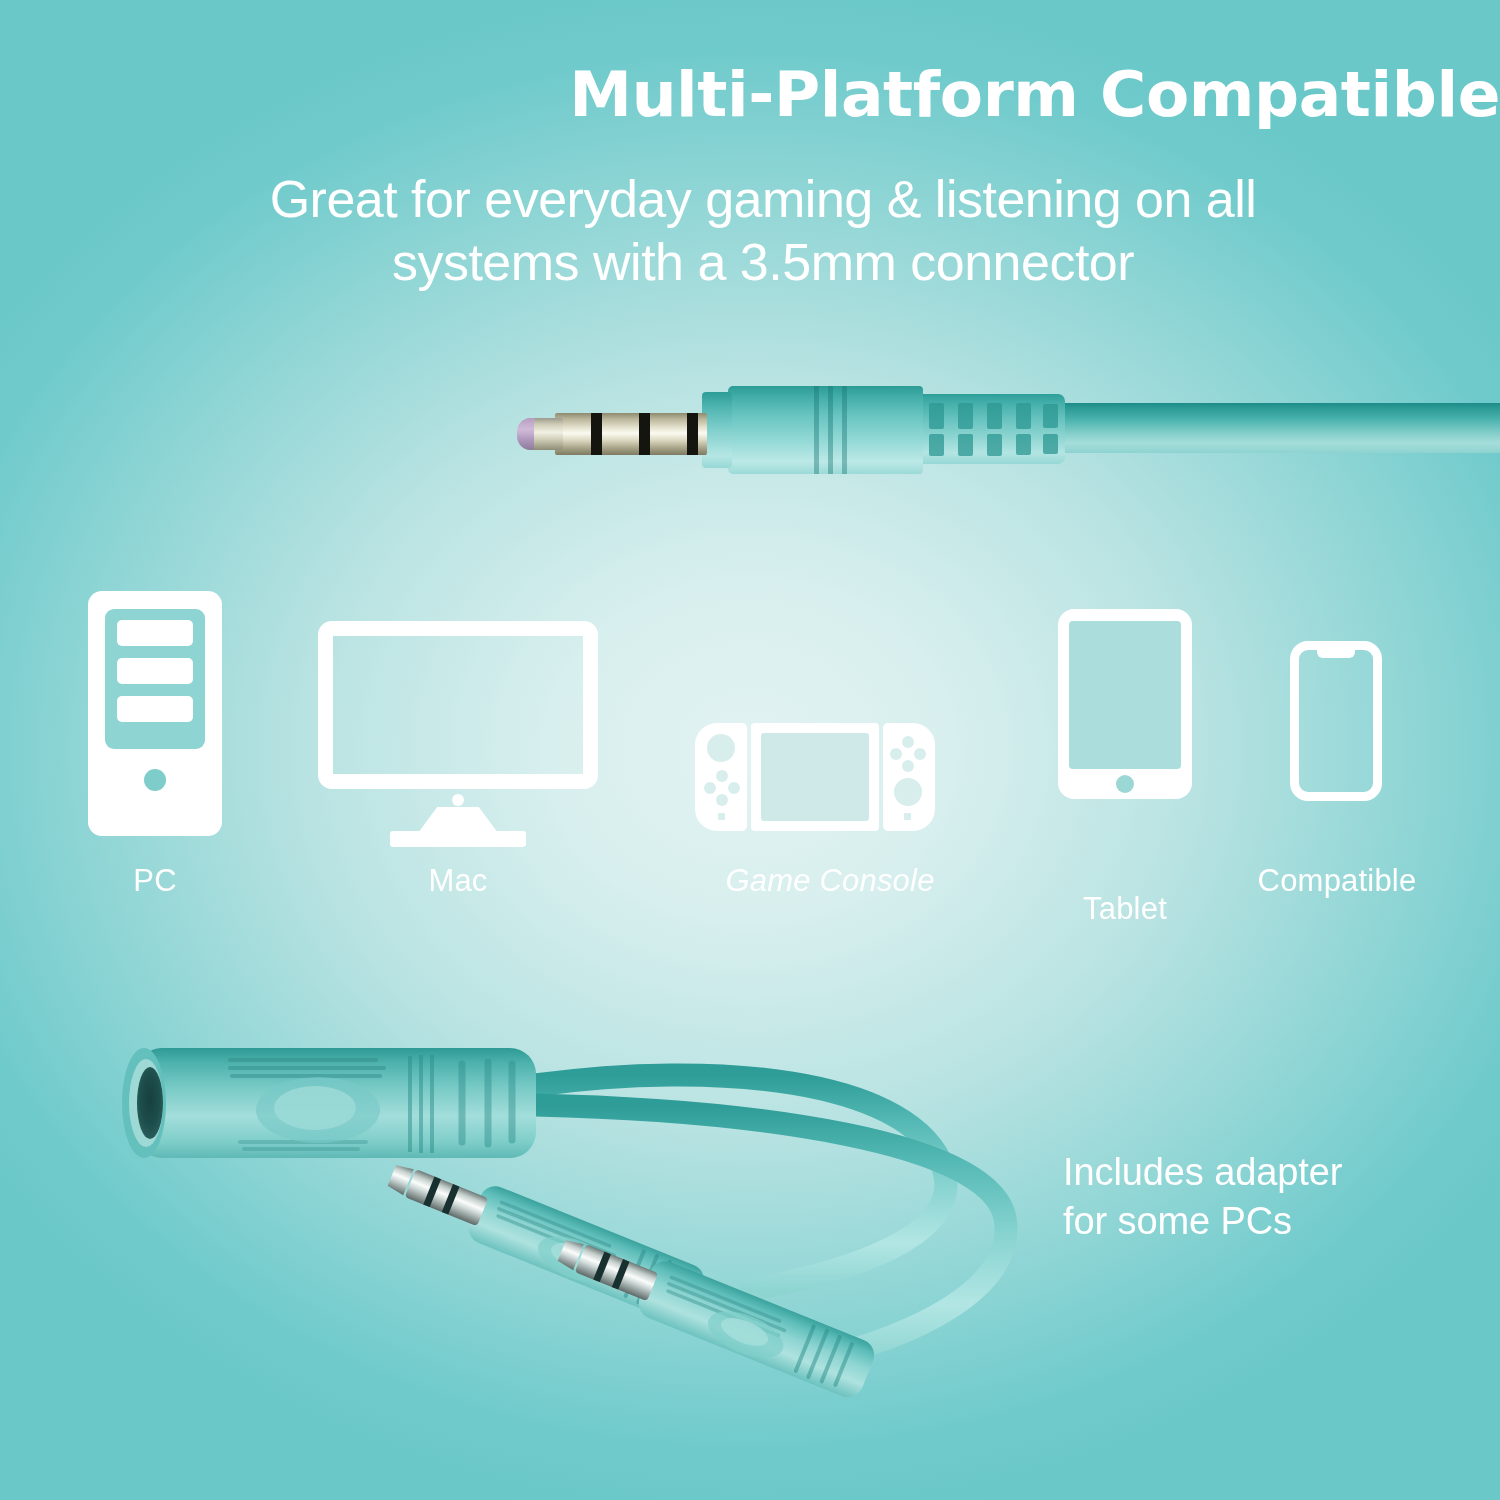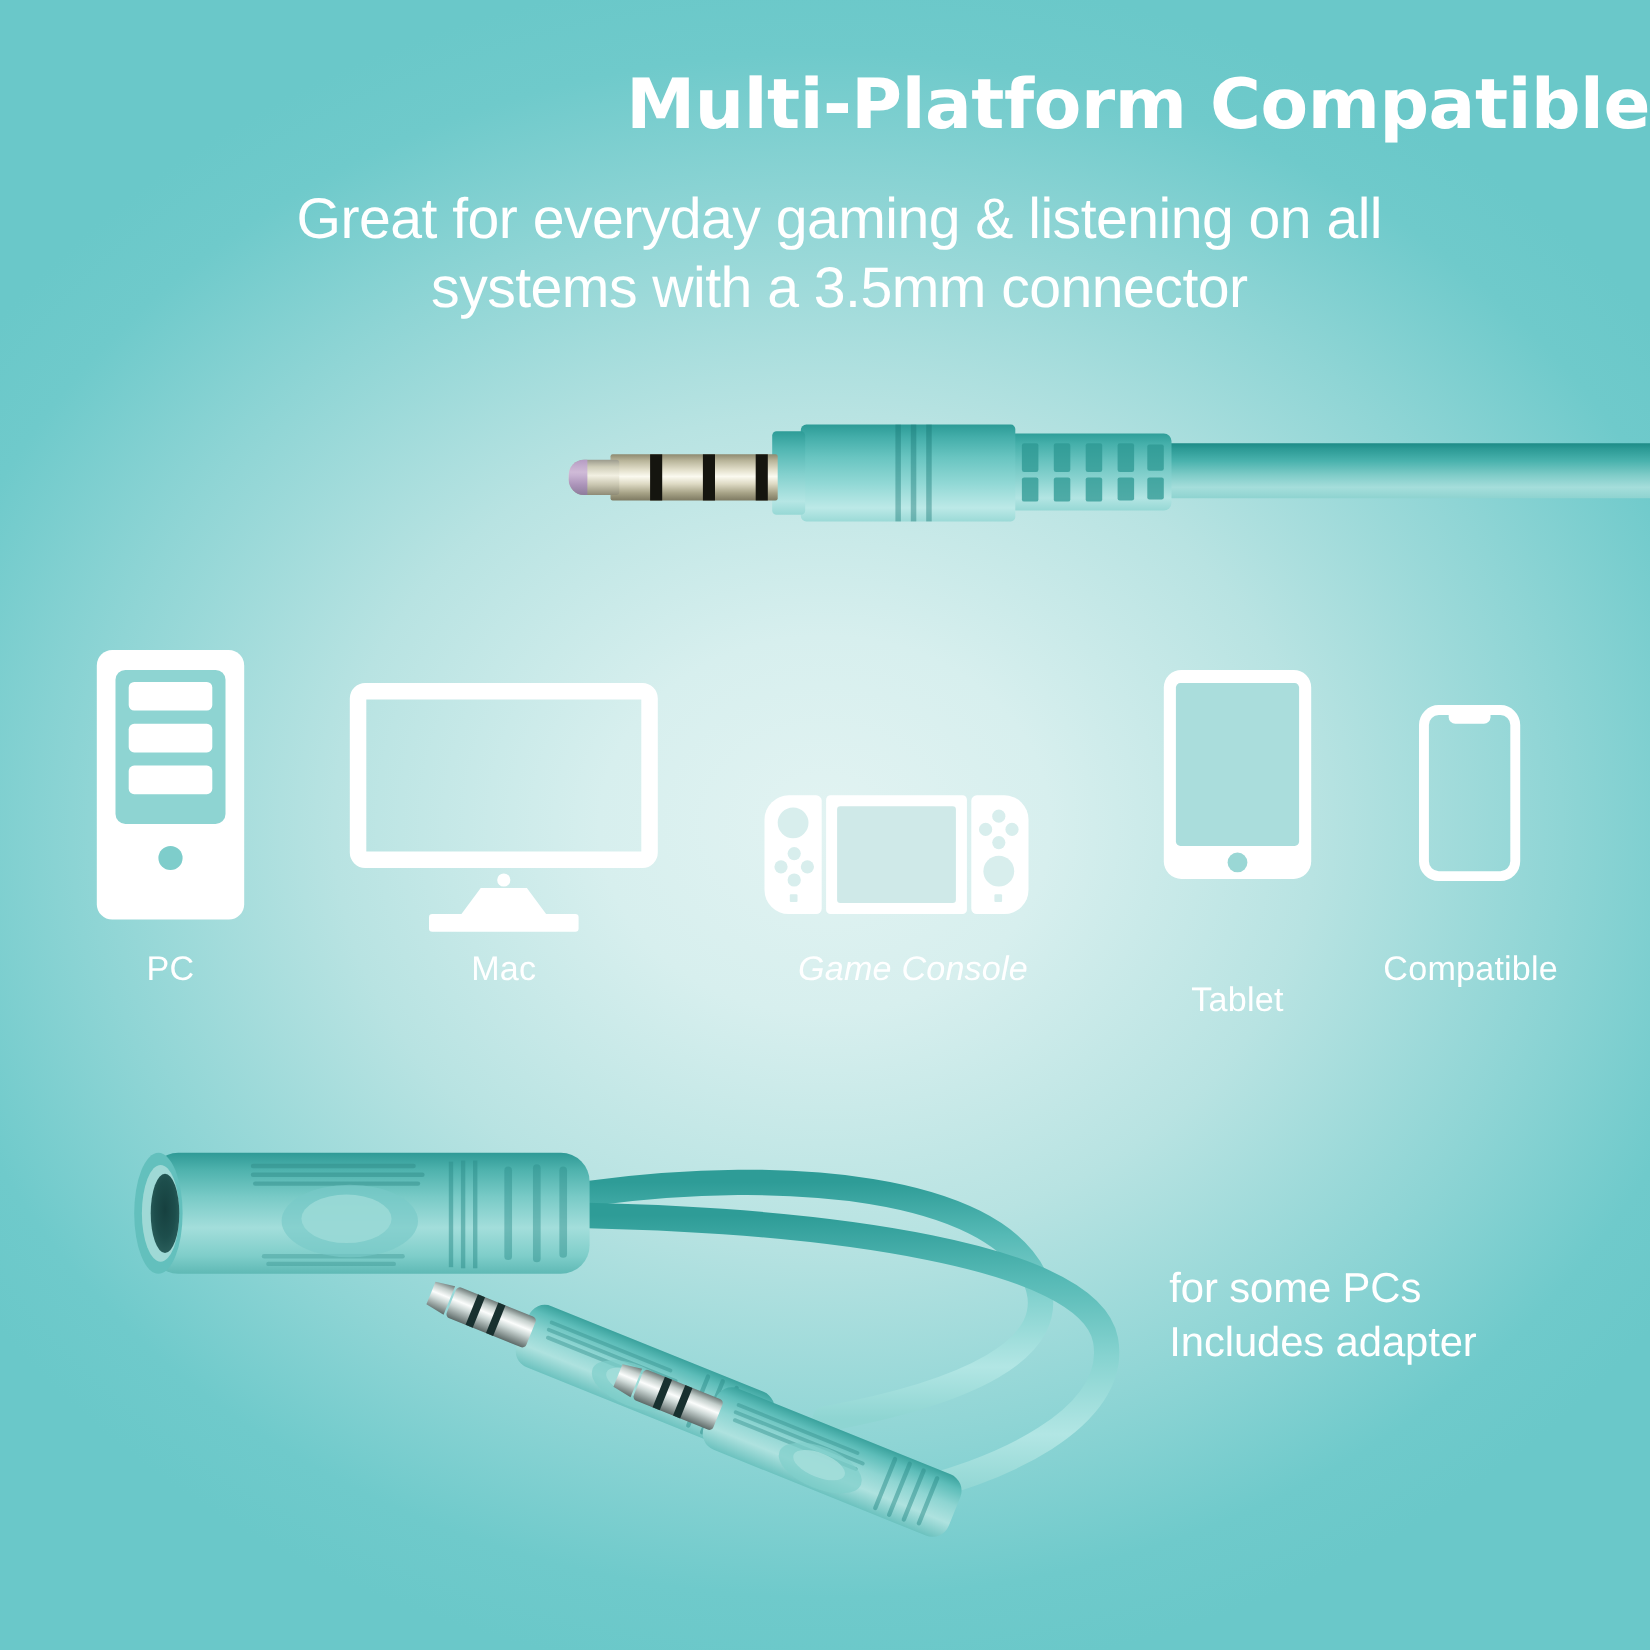--- a/index.html
+++ b/index.html
@@ -335,17 +335,17 @@
         </g>
         <rect x="-32" y="-15" width="78" height="30" rx="4" fill="url(#gMetal)"></rect>
         <rect x="-12" y="-15" width="7" height="30" fill="#18302f"></rect>
         <rect x="8" y="-15" width="7" height="30" fill="#18302f"></rect>
         <path d="M-52,-11 L-34,-14 L-34,14 L-52,11 Z" fill="url(#gMetal)"></path>
       </g>
     </svg>
   </div>
 
   <div class="note">
+    <span>Includes adapter</span>
     <span>for some PCs</span>
-    <span>Includes adapter</span>
   </div>
 
 </div>
 
 </body></html>

